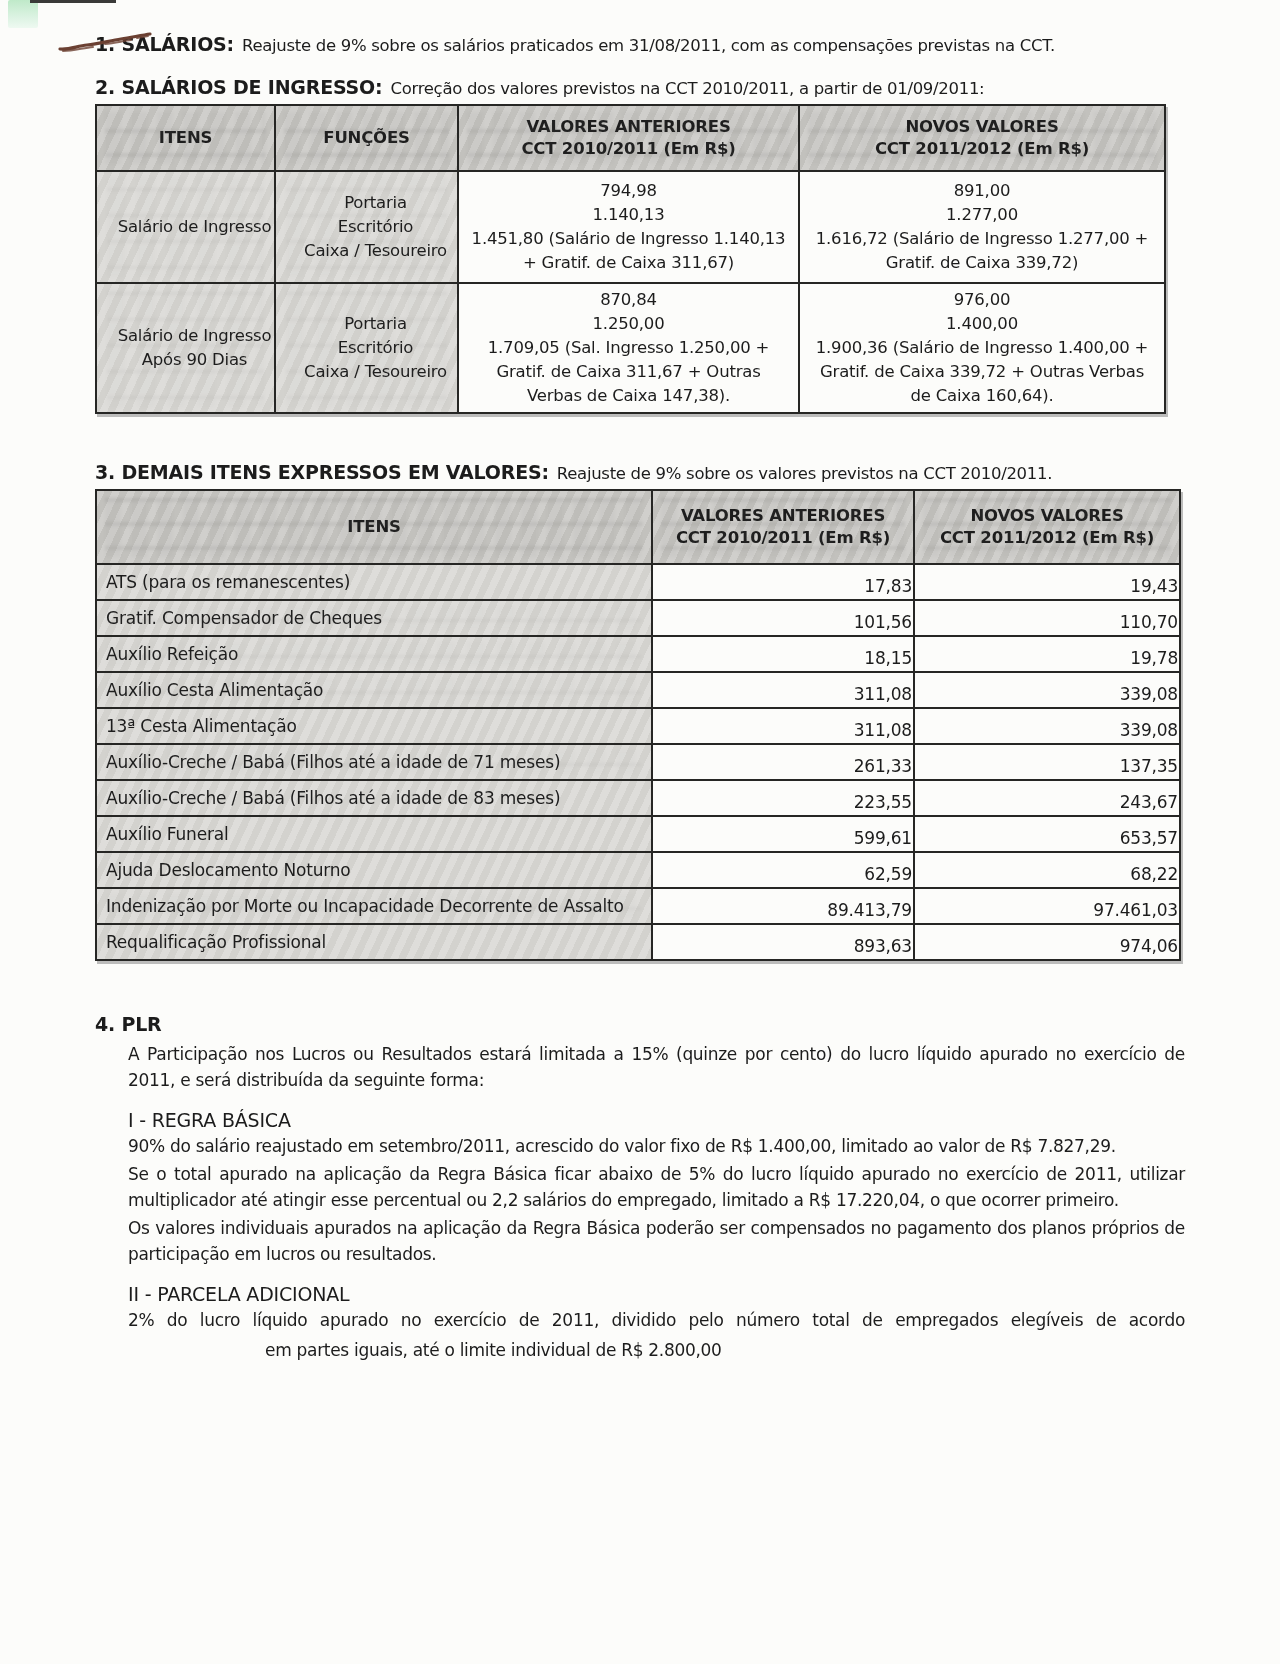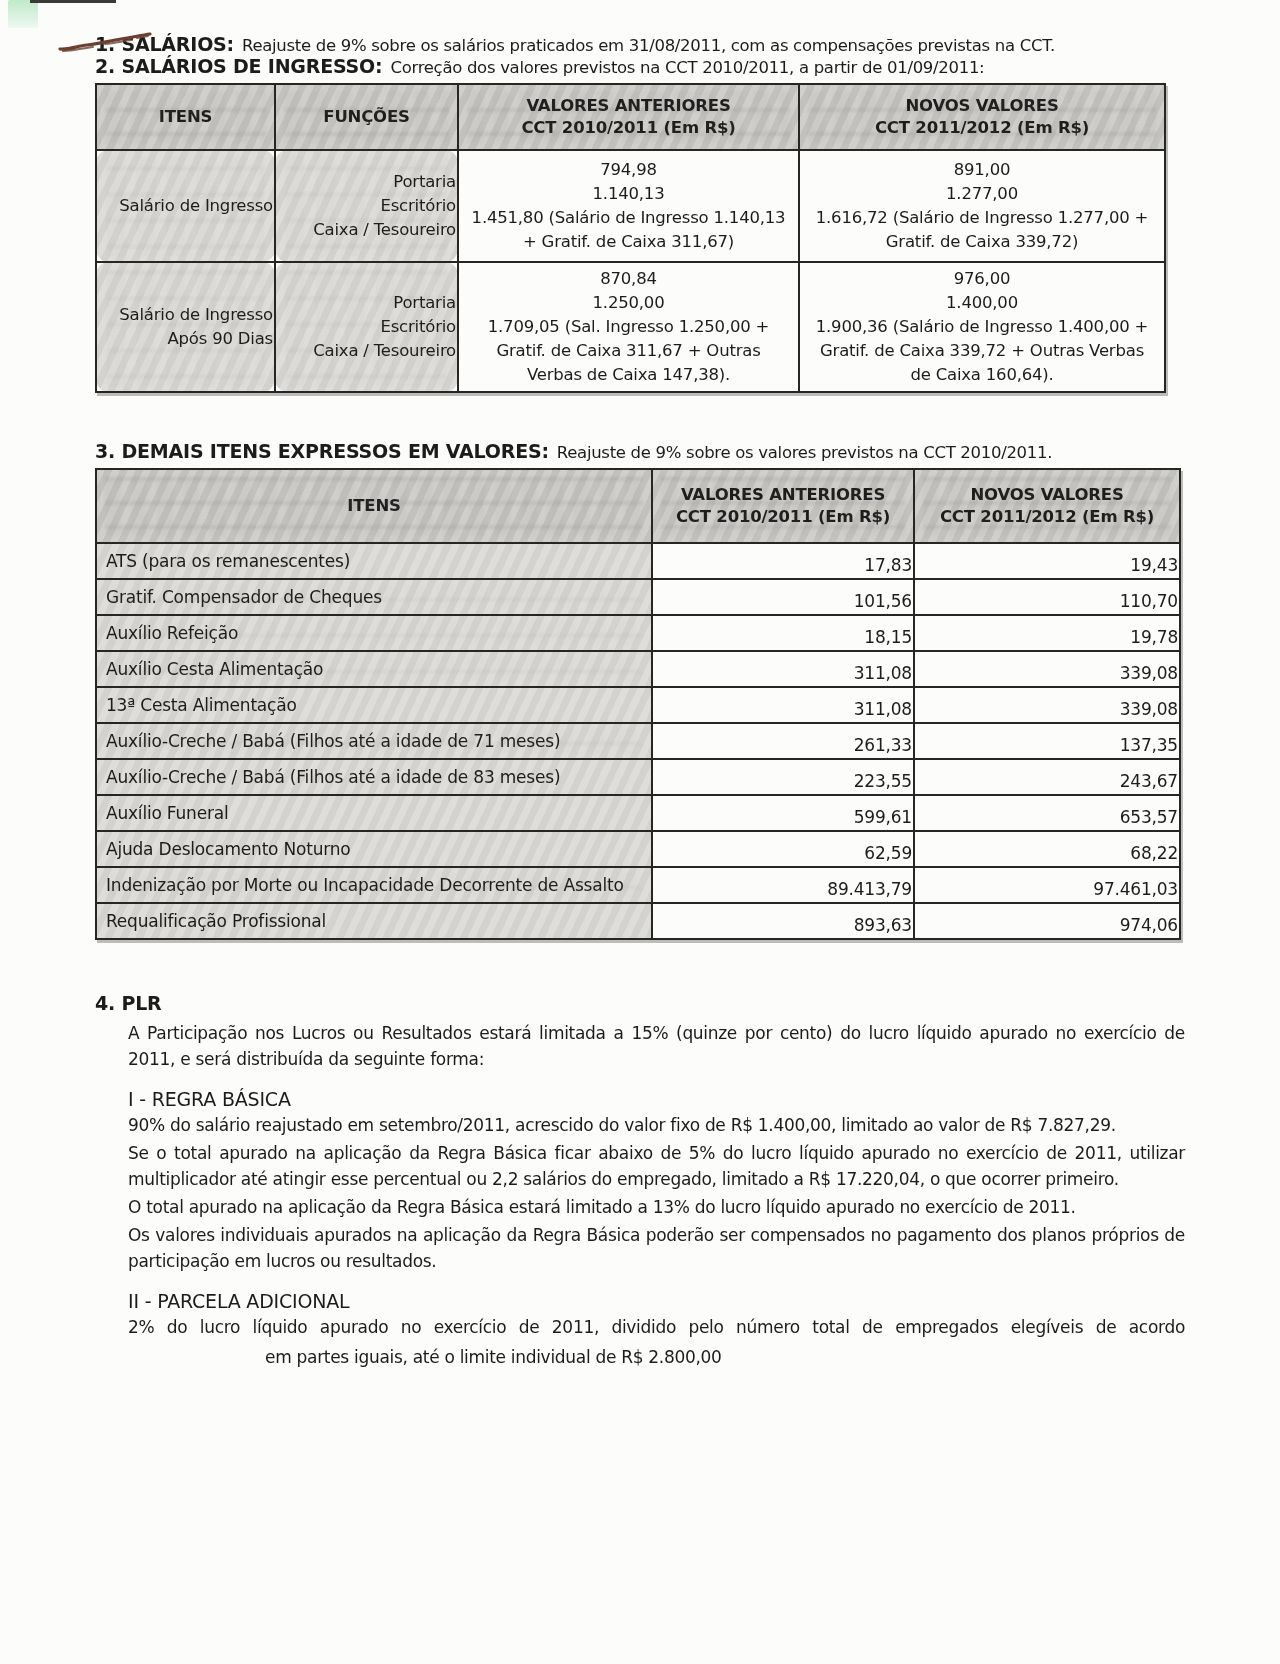--- a/index.html
+++ b/index.html
@@ -34,21 +34,21 @@
     font-size:20px; font-weight:bold; letter-spacing:0.2px;
     border-bottom:3px solid #161616; padding:0 3px 1px;
   }
   .doc-date { font-size:17px; margin-top:5px; letter-spacing:0.5px; }
 
   
   .sec { margin:0; white-space:nowrap; }
   .sec-label { font-weight:bold; font-size:19px; margin-right:8px; letter-spacing:-0.2px; }
   .sec-text  { font-size:16.5px; letter-spacing:-0.3px; }
   #sec1 { margin-top:33px; }
-  #sec2 { }
+  #sec2 { margin-top:21px; }
   #sec3 { margin-top:47px; }
 
   
   table { border-collapse:collapse; table-layout:fixed; margin-top:6px;
           box-shadow:2px 3px 0 rgba(70,70,70,.35); }
   th, td { border:2px solid #262624; box-sizing:border-box; position:relative; overflow:hidden; }
   th {
     background:#c7c6c2;
     font-size:16.5px; font-weight:bold; text-align:center;
     line-height:1.35; padding:6px 4px; letter-spacing:-0.2px;
@@ -74,21 +74,21 @@
       repeating-linear-gradient(0deg, transparent 0 8px, rgba(90,90,90,.45) 8px 11px, transparent 11px 26px),
       repeating-linear-gradient(90deg, rgba(120,120,120,.2) 0 18px, transparent 18px 30px);
     filter:blur(1.8px); opacity:.13;
   }
 
   table.t1 { width:1069px; }
   .t1 col.c-item { width:179px; } .t1 col.c-func { width:183px; }
   .t1 col.c-ant  { width:341px; } .t1 col.c-nov  { width:366px; }
   .t1 th { height:66px; }
   .t1 .r1 { height:112px; } .t1 .r2 { height:124px; }
-  .t1 td.left { text-align:right; padding-left:19px; vertical-align:middle;border-radius:13px; }
+  .t1 td.left { text-align:center; padding-left:19px; vertical-align:middle; }
   .t1 td.val  { text-align:center; vertical-align:middle; padding:4px 6px; }
 
   table.t3 { width:1084px; }
   .t3 col.c-item { width:556px; } .t3 col.c-ant { width:262px; } .t3 col.c-nov { width:266px; }
   .t3 th { height:74px; }
   .t3 tbody tr { height:30px; }
   .t3 td.item { text-align:left; padding:0 0 5px 9px; vertical-align:bottom; font-size:17px; }
   .t3 td.val  { text-align:right; vertical-align:top; padding-top:9px; font-size:17px; }
 
   
@@ -252,20 +252,19 @@
         </tr>
       </tbody>
   </table>
 
   <h2 class="h-plr">4. PLR</h2>
   <p class="body intro">A Participação nos Lucros ou Resultados estará limitada a 15% (quinze por cento) do lucro líquido apurado no exercício de 2011, e será distribuída da seguinte forma:</p>
 
   <h3 class="h-sub">I - REGRA BÁSICA</h3>
   <p class="body">90% do salário reajustado em setembro/2011, acrescido do valor fixo de R$ 1.400,00, limitado ao valor de R$ 7.827,29.</p>
   <p class="body">Se o total apurado na aplicação da Regra Básica ficar abaixo de 5% do lucro líquido apurado no exercício de 2011, utilizar multiplicador até atingir esse percentual ou 2,2 salários do empregado, limitado a R$ 17.220,04, o que ocorrer primeiro.</p>
-  <p class="body">O total apurado na aplicação da Regra Básica estará limitado a 13% do lucro líquido apurado no exercício de 2011.</p>
   <p class="body">Os valores individuais apurados na aplicação da Regra Básica poderão ser compensados no pagamento dos planos próprios de participação em lucros ou resultados.</p>
 
   <h3 class="h-sub">II - PARCELA ADICIONAL</h3>
   <p class="body stretch">2% do lucro líquido apurado no exercício de 2011, dividido pelo número total de empregados elegíveis de acordo</p>
   <p class="body clipped">em partes iguais, até o limite individual de R$ 2.800,00</p>
 
 </div>
 
 </body></html>

